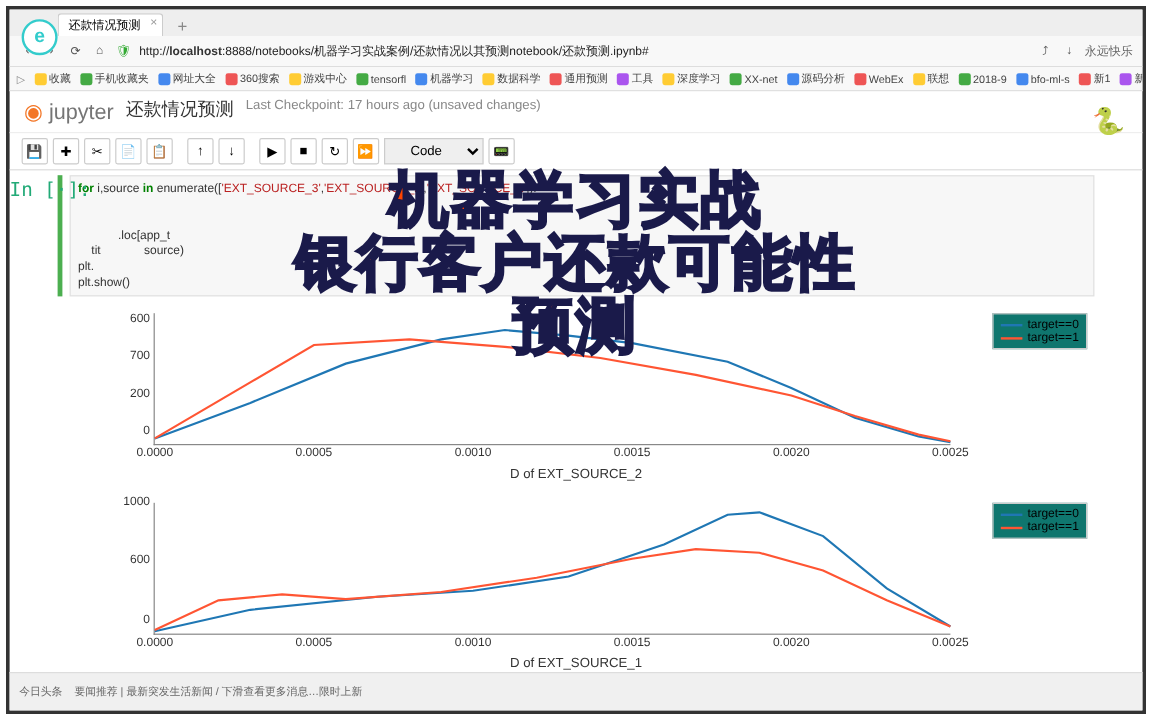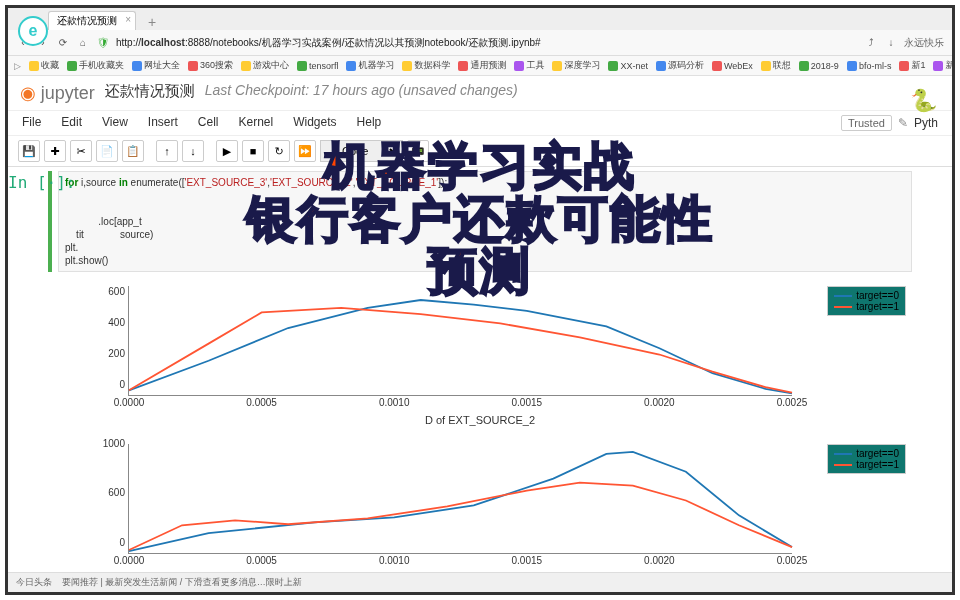--- a/index.html
+++ b/index.html
@@ -17,21 +17,21 @@
 .bm .sq { width: 10px; height: 10px; background: #fc3; border-radius: 2px; }
 .bm .sq.g { background: #4a4; } .bm .sq.b { background: #48e; } .bm .sq.r { background: #e55; } .bm .sq.p { background: #a5e; }
 
 .e-logo { position: absolute; left: 10px; top: 8px; width: 30px; height: 30px; border: 2px solid #3cc; border-radius: 50%; display: flex; align-items: center; justify-content: center; color: #3cc; font-weight: bold; font-size: 16px; background: #fff; z-index: 5; }
 
 
 .jp-header { padding: 6px 12px; border-bottom: 1px solid #eee; display: flex; align-items: flex-start; gap: 10px; }
 .jp-logo { color: #888; font-size: 18px; }
 .jp-logo .o { color: #f37626; }
 .jp-title { font-size: 15px; color: #333; }
-.jp-sub { font-size: 14px; color: #888; font-style: italic; }
+.jp-sub { font-size: 11px; color: #888; }
 .py-logo { position: absolute; right: 14px; top: 80px; font-size: 22px; }
 
 .jp-menus { display: flex; gap: 20px; padding: 4px 14px; font-size: 12px; color: #333; border-bottom: 1px solid #eee; }
 .jp-menus .right { margin-left: auto; display: flex; gap: 6px; align-items: center; }
 .trusted { border: 1px solid #ccc; padding: 1px 6px; border-radius: 2px; font-size: 11px; color: #666; }
 .edit-ico { color: #888; }
 
 .jp-toolbar { display: flex; gap: 4px; padding: 4px 10px; border-bottom: 1px solid #ddd; align-items: center; }
 .tb-btn { border: 1px solid #ccc; background: #fff; min-width: 22px; height: 22px; display: flex; align-items: center; justify-content: center; font-size: 11px; border-radius: 2px; cursor: pointer; }
 .tb-sel { border: 1px solid #ccc; height: 22px; font-size: 11px; padding: 0 17px; min-width: 80px; }
@@ -54,21 +54,21 @@
 .xlabel { position: absolute; left: 50%; bottom: 2px; transform: translateX(-50%); font-size: 11px; color: #333; }
 .legend { position: absolute; right: 6px; top: 8px; border: 1px solid #ccc; background: #0f766e; padding: 3px 6px; font-size: 10px; }
 .legend .row { display: flex; align-items: center; gap: 4px; }
 .legend .line { width: 18px; height: 2px; }
 svg.curve { position: absolute; inset: 0; width: 100%; height: 100%; overflow: visible; }
 
 
 .overlay { position: absolute; left: 50%; top: 140px; transform: translateX(-50%); z-index: 20; text-align: center; pointer-events: none; }
 .overlay .t { font-size: 50px; font-weight: 900; color: #ff4400; -webkit-text-stroke: 2.5px #1a1a4a; text-stroke: 2.5px #1a1a4a; line-height: 1.05; letter-spacing: 2px; font-family: "Microsoft YaHei", sans-serif; }
 
-.statusbar { position: absolute; bottom: 0; left: 0; right: 0; height: 20px; background: #f0f0f0; border-top: 1px solid #ddd; font-size: 9px; color: #666; display: flex; align-items: center; padding: 0 8px; gap: 10px; }
+.statusbar { position: absolute; bottom: 0; left: 0; right: 0; height: 32px; background: #f0f0f0; border-top: 1px solid #ddd; font-size: 9px; color: #666; display: flex; align-items: center; padding: 0 8px; gap: 10px; }
 </style>
 </head>
 <body>
 
 <div class="frame">
   <div class="e-logo">e</div>
 
   <div class="tab-strip">
     <div class="tab"><span>还款情况预测</span> <span style="position:absolute;right:4px;color:#999">×</span></div>
     <div style="margin-left:6px;color:#888;font-size:14px;padding:0 6px">+</div>
@@ -109,35 +109,20 @@
       <span class="bm"><span class="sq p"></span>新3</span>
     </div>
 
   <div class="jp-header">
     <span class="jp-logo"><span class="o">◉</span> <span style="color:#757575">jupyter</span></span>
     <span class="jp-title">还款情况预测</span>
     <span class="jp-sub">Last Checkpoint: 17 hours ago (unsaved changes)</span>
     <span class="py-logo">🐍</span>
   </div>
 
-  <div class="jp-menus" id="menus">
-      <span>File</span>
-      <span>Edit</span>
-      <span>View</span>
-      <span>Insert</span>
-      <span>Cell</span>
-      <span>Kernel</span>
-      <span>Widgets</span>
-      <span>Help</span>
-    <span class="right">
-      <span class="trusted">Trusted</span>
-      <span class="edit-ico">✎</span>
-      <span>Pyth</span>
-    </span>
-  </div>
 
   <div class="jp-toolbar">
     <span class="tb-btn">💾</span>
     <span class="tb-btn">✚</span>
     <span class="tb-btn">✂</span>
     <span class="tb-btn">📄</span>
     <span class="tb-btn">📋</span>
     <span class="tb-sep"></span>
     <span class="tb-btn">↑</span>
     <span class="tb-btn">↓</span>
@@ -160,21 +145,21 @@
 <span>    tit             source)</span>
 <span>plt.</span>
 <span>plt.show()</span></div>
     </div>
 
     <div class="charts" id="charts">
         <div class="chart">
           <div class="plot">
             <div class="ytick" style="bottom: 0%; top: auto;">0</div>
             <div class="ytick" style="bottom: 28.5714%; top: auto;">200</div>
-            <div class="ytick" style="bottom: 57.1429%; top: auto;">400</div>
+            <div class="ytick" style="bottom: 57.1429%; top: auto;">700</div>
             <div class="ytick" style="bottom: 85.7143%; top: auto;">600</div>
             <div class="xtick" style="left: 0%;">0.0000</div>
             <div class="xtick" style="left: 20%;">0.0005</div>
             <div class="xtick" style="left: 40%;">0.0010</div>
             <div class="xtick" style="left: 60%;">0.0015</div>
             <div class="xtick" style="left: 80%;">0.0020</div>
             <div class="xtick" style="left: 100%;">0.0025</div>
             <svg class="curve" viewBox="0 0 100 100" preserveAspectRatio="none">
               <path d="M0.00 95.71 L12.00 68.57 L24.00 38.57 L36.00 20.00 L44.00 12.86 L52.00 17.14 L60.00 22.86 L72.00 37.14 L80.00 57.14 L88.00 80.00 L96.00 94.29 L100.00 98.57" fill="none" stroke="#1f77b4" stroke-width="1.8" vector-effect="non-scaling-stroke"></path>
               <path d="M0.00 95.71 L12.00 52.86 L20.00 24.29 L32.00 20.00 L44.00 25.71 L56.00 34.29 L68.00 47.14 L80.00 62.86 L88.00 78.57 L96.00 92.86 L100.00 97.86" fill="none" stroke="#ff5533" stroke-width="1.8" vector-effect="non-scaling-stroke"></path>

